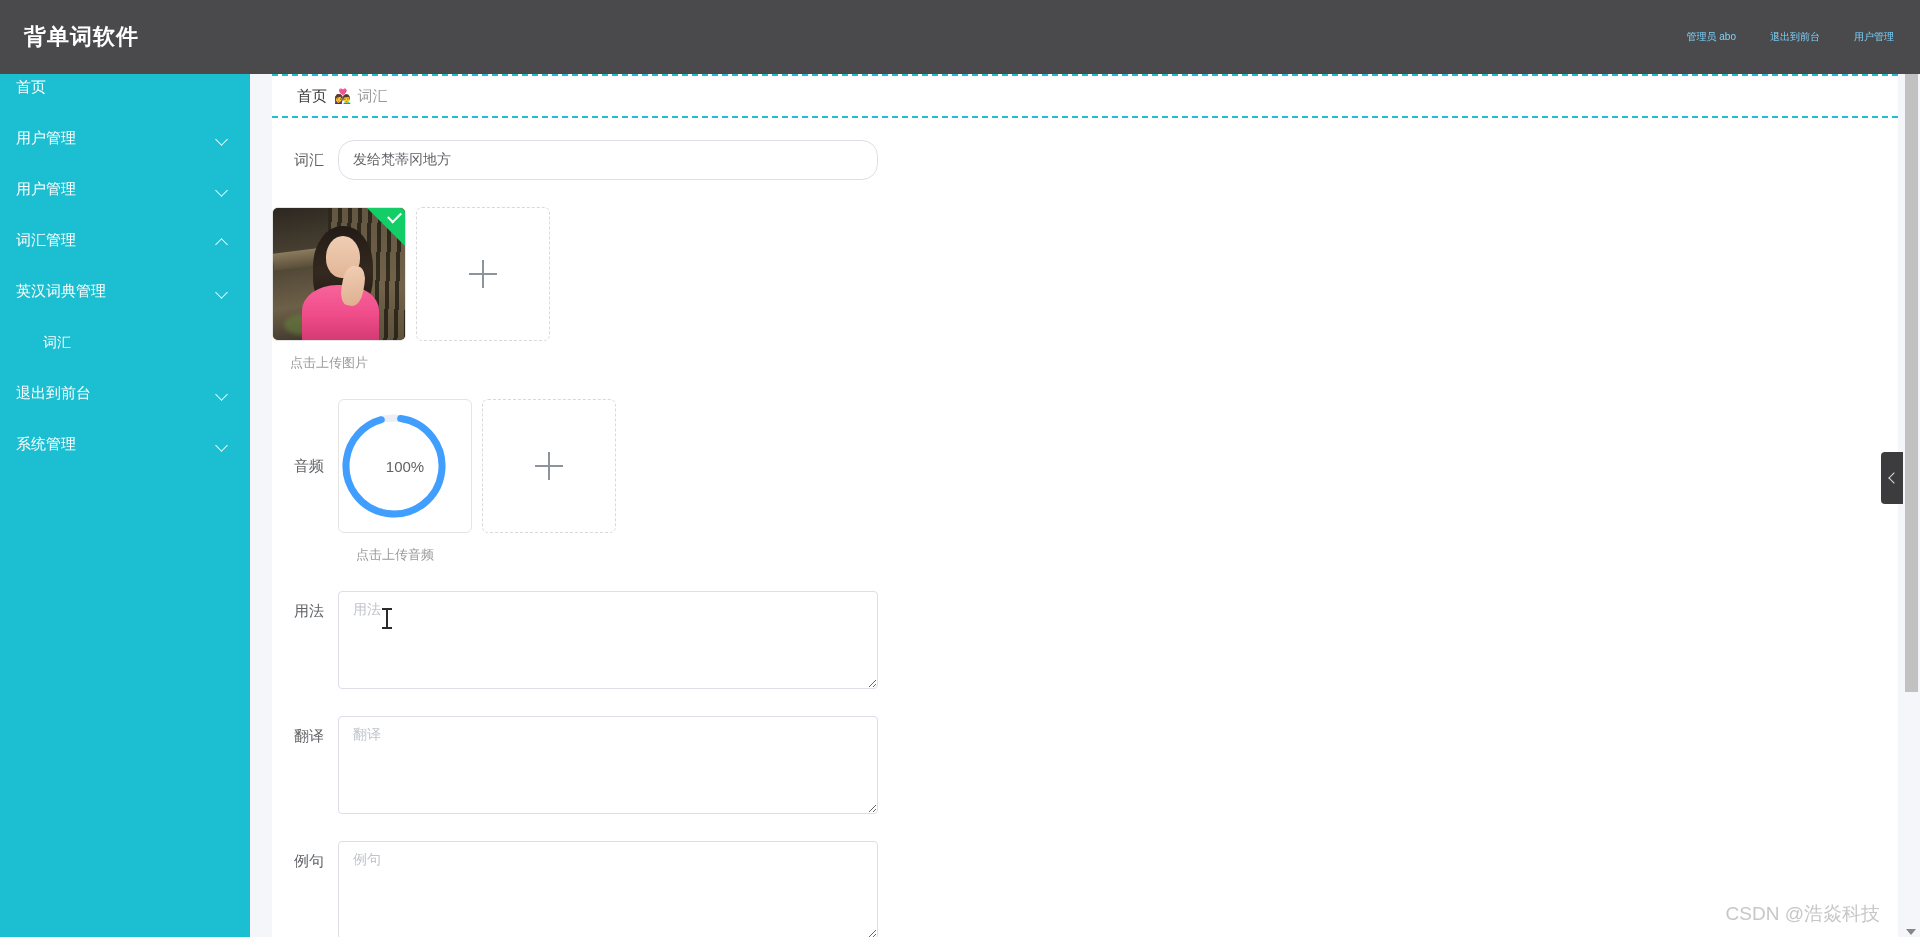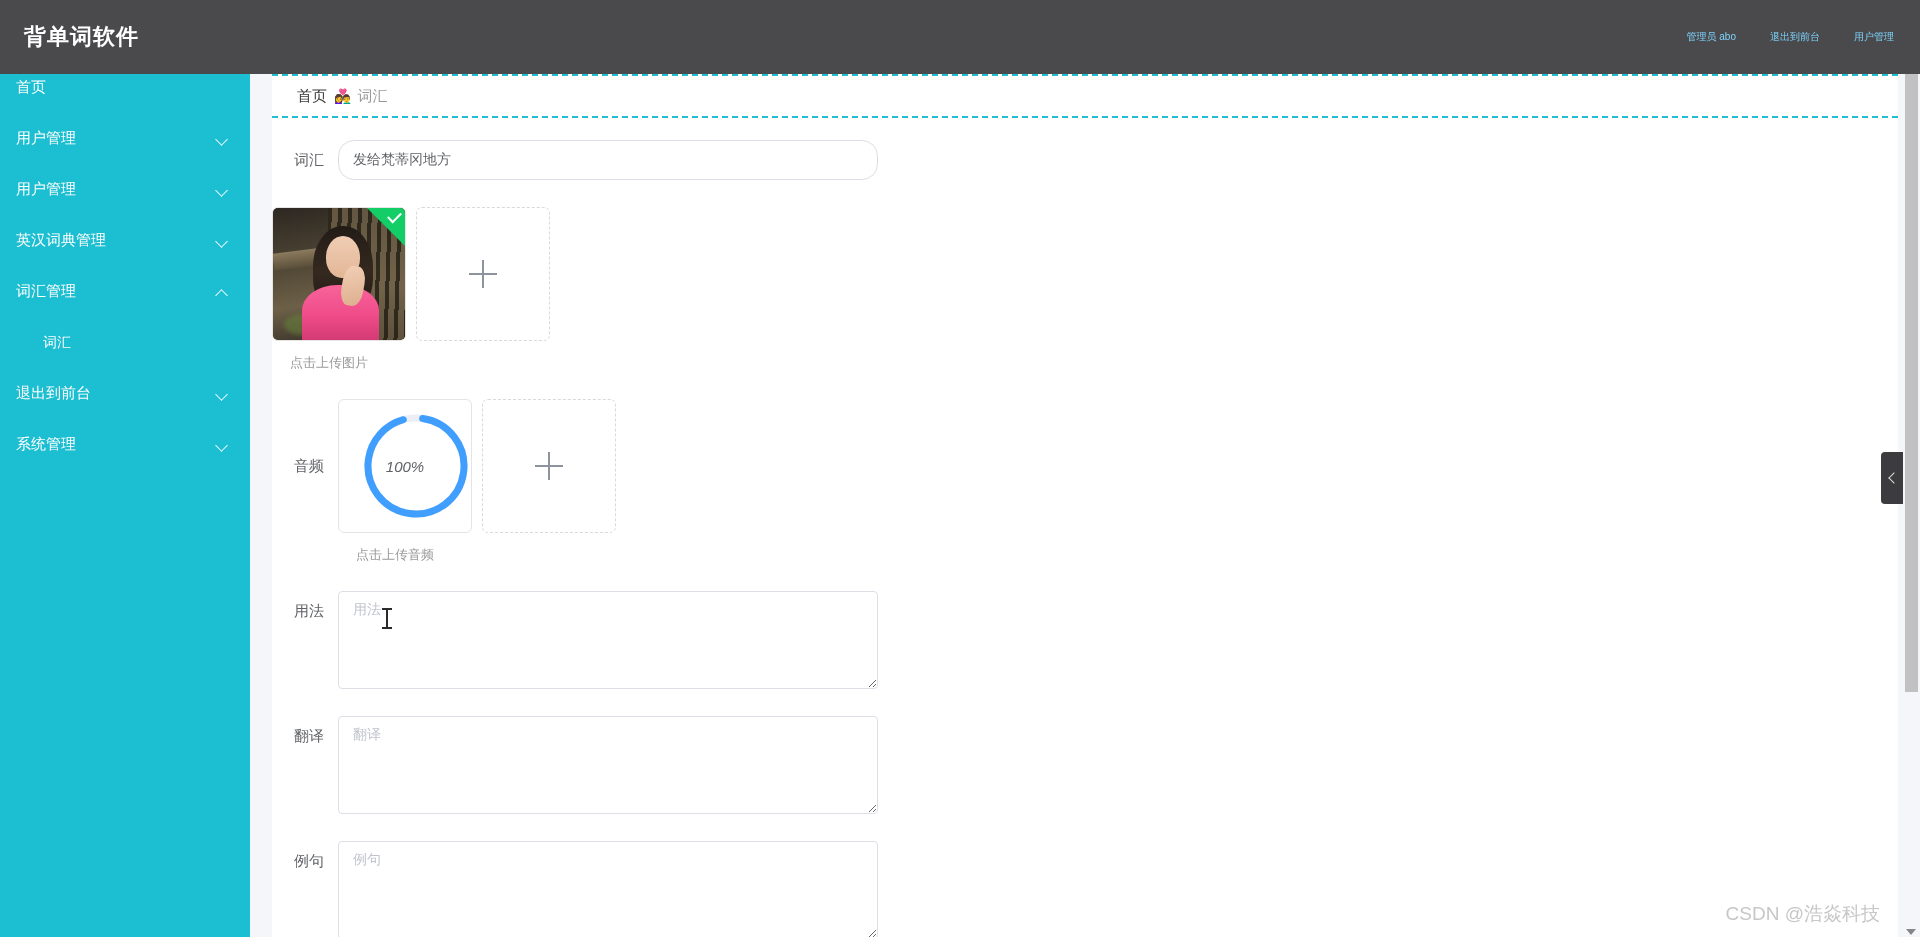--- a/index.html
+++ b/index.html
@@ -266,24 +266,23 @@
     margin-left: 18px;
     white-space: nowrap;
   }
 
   
   .progress-box {
     width: 134px; height: 134px;
     border: 1px solid #e4e4e4;
     border-radius: 6px;
     background: #fff;
-    display: flex; align-items: center; justify-content: flex-end;
+    display: flex; align-items: center; justify-content: flex-start;
     position: relative;
     cursor: pointer;
-    font-style: italic;
   }
   .ring-svg { display: block; }
   .ring-label {
     position: absolute;
     left: 0; right: 0; top: 50%;
     transform: translateY(-50%);
     text-align: center;
     font-size: 15px;
     color: #606266;
   }
@@ -404,27 +403,27 @@
     <span class="label">用户管理</span>
     <span class="chev"></span>
   </div>
 
   <div class="menu-item">
     <span class="label">用户管理</span>
     <span class="chev"></span>
   </div>
 
   <div class="menu-item">
+    <span class="label">词汇管理</span>
+    <span class="chev up"></span>
+  </div>
+
+  <div class="menu-item">
     <span class="label">英汉词典管理</span>
     <span class="chev"></span>
-  </div>
-
-  <div class="menu-item">
-    <span class="label">词汇管理</span>
-    <span class="chev up"></span>
   </div>
 
   <div class="submenu-item">
     <span>词汇</span>
   </div>
 
   <div class="menu-item">
     <span class="label">退出到前台</span>
     <span class="chev"></span>
   </div>

